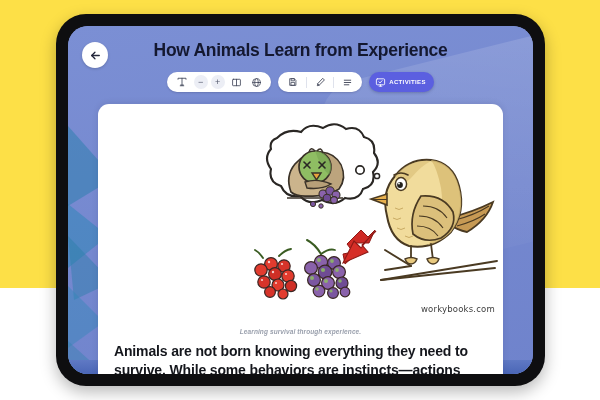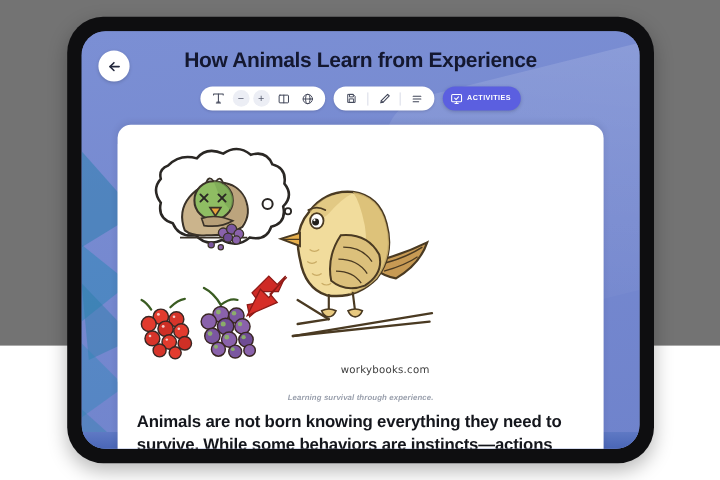--- a/index.html
+++ b/index.html
@@ -9,21 +9,21 @@
     height: 400px;
     overflow: hidden;
     background: #ffffff;
     font-family: "Liberation Sans", sans-serif;
   }
 
   #stage {
     position: relative;
     width: 600px;
     height: 288px;
-    background: #737373;
+    background: #fde047;
   }
 
   
   #tablet-frame {
     position: absolute;
     left: 56px;
     top: 14px;
     width: 489px;
     height: 372px;
     background: #0e0e10;
@@ -177,21 +177,21 @@
     overflow: hidden;
     z-index: 3;
   }
 
   #illustration-wrap {
     position: absolute;
     left: 0; right: 0;
     top: 16px;
     height: 200px;
     display: flex;
-    justify-content: flex-start;
+    justify-content: flex-end;
   }
   #illustration {
     position: relative;
     width: 268px;
     height: 198px;
     background: #ffffff;
   }
 
   #watermark {
     position: absolute;

